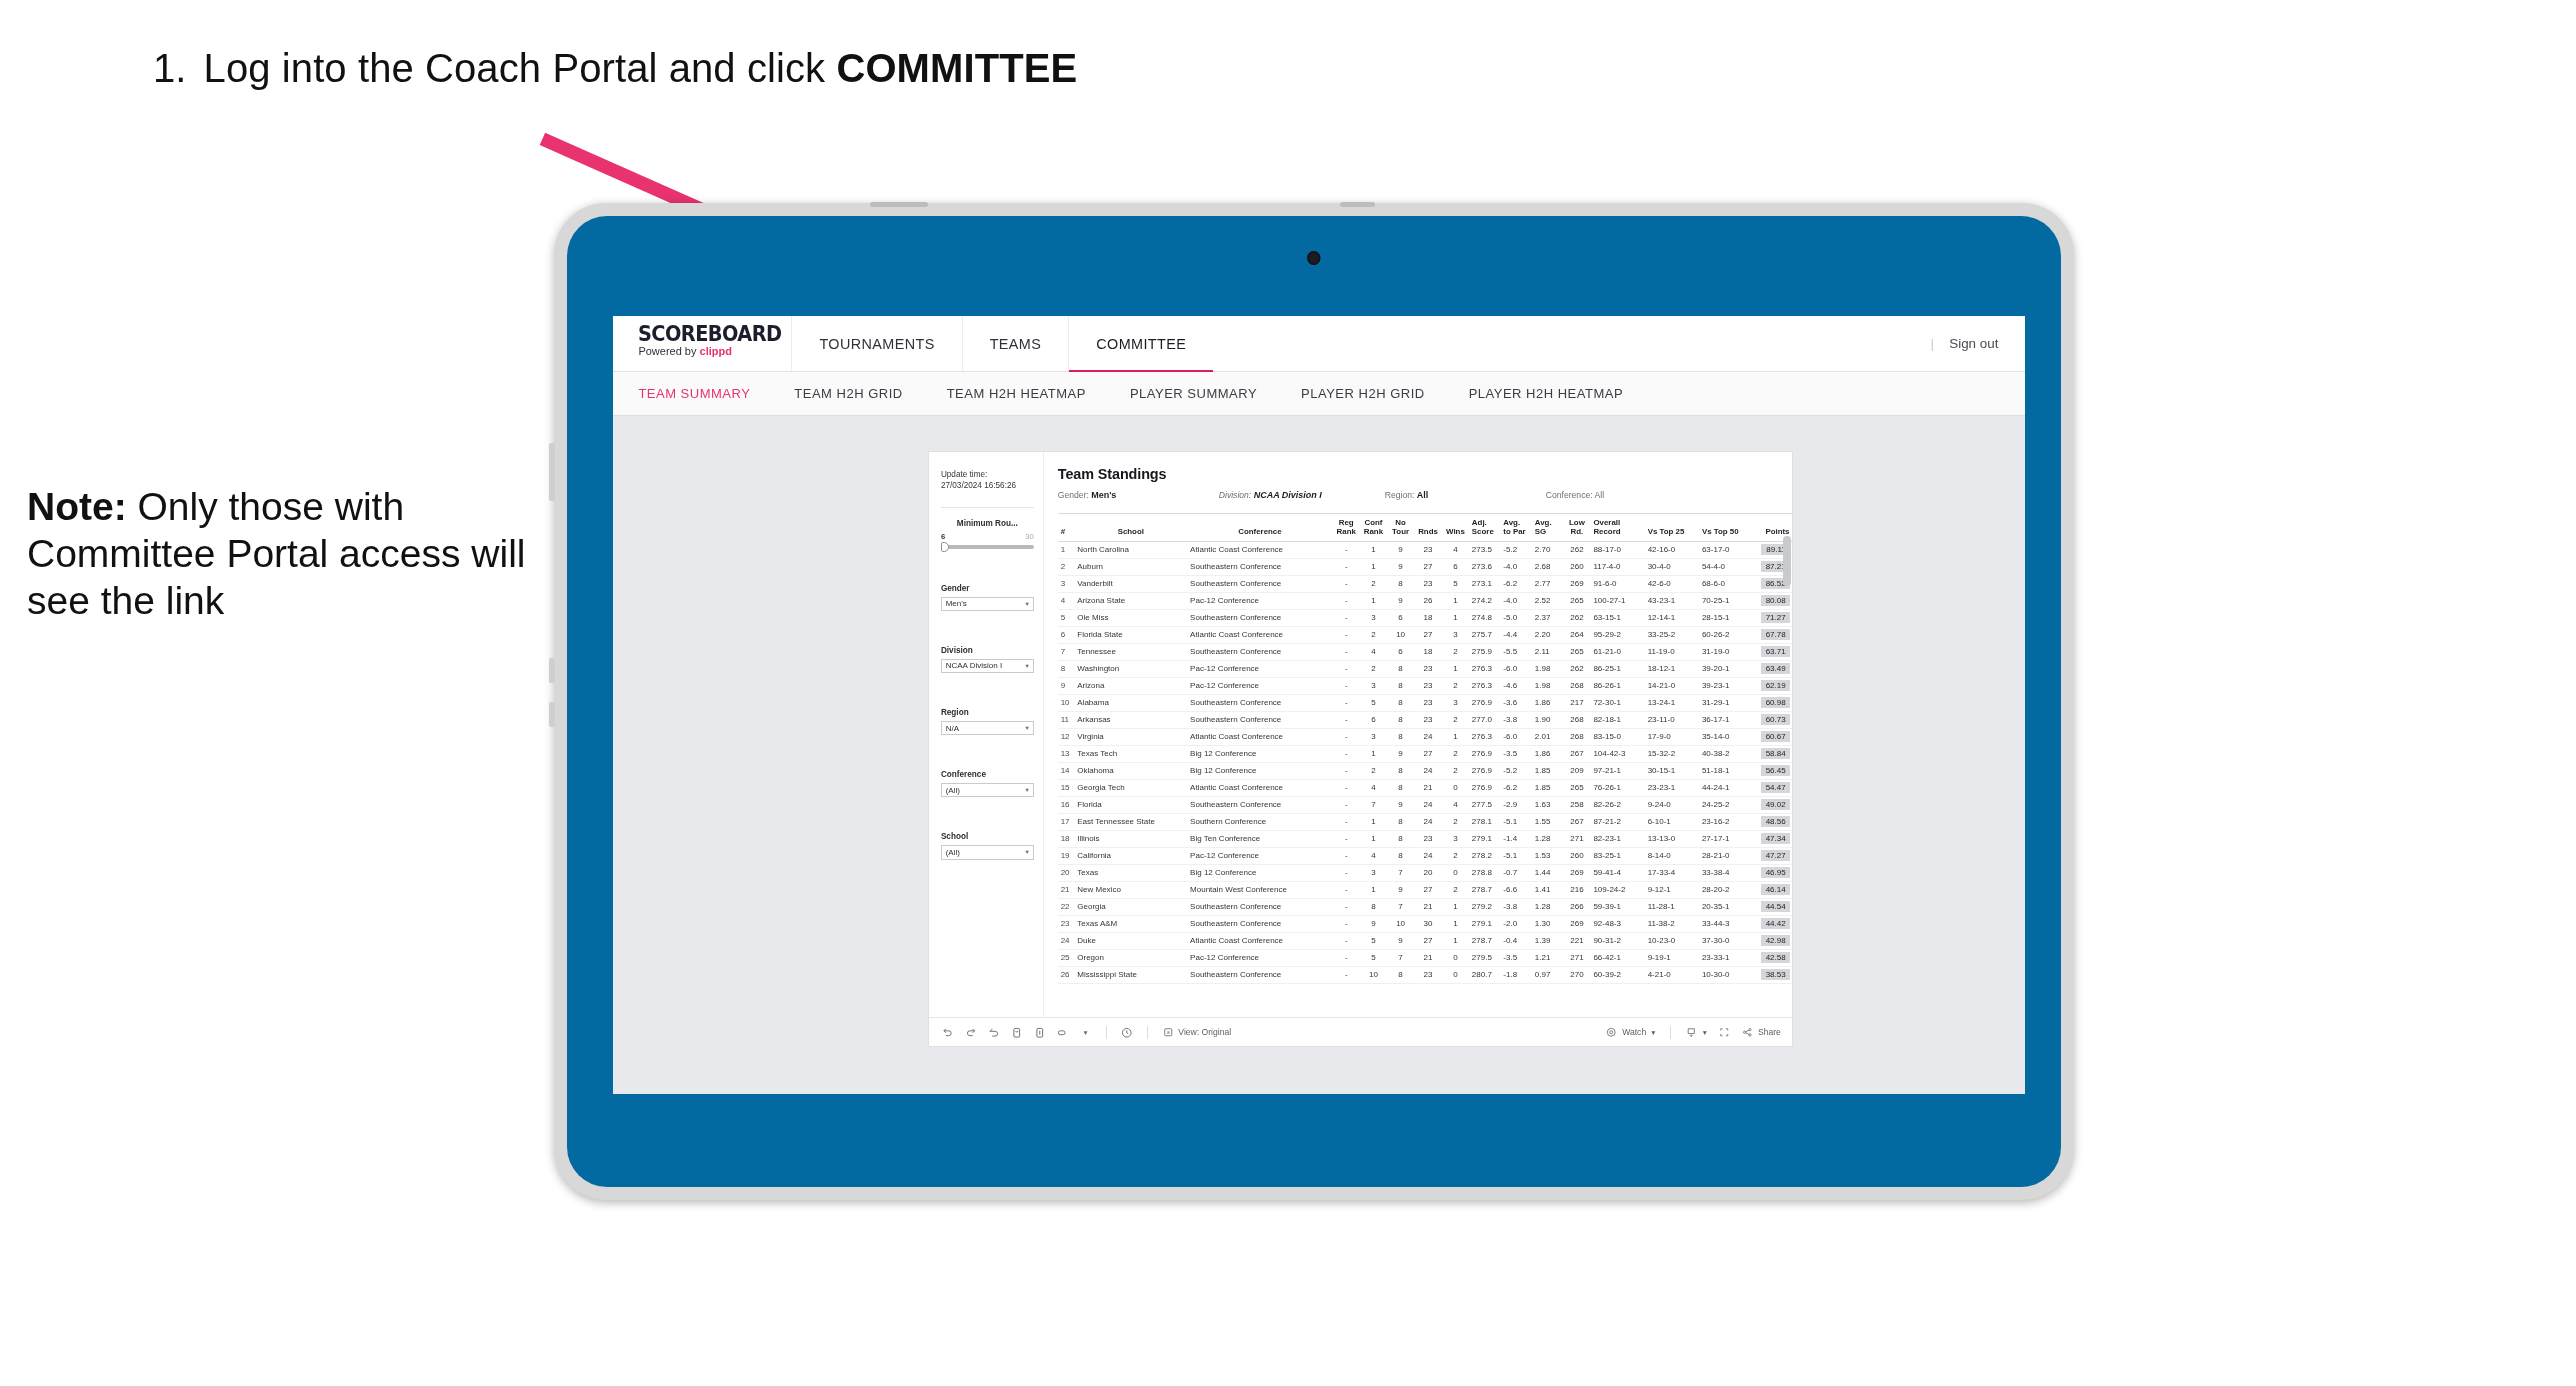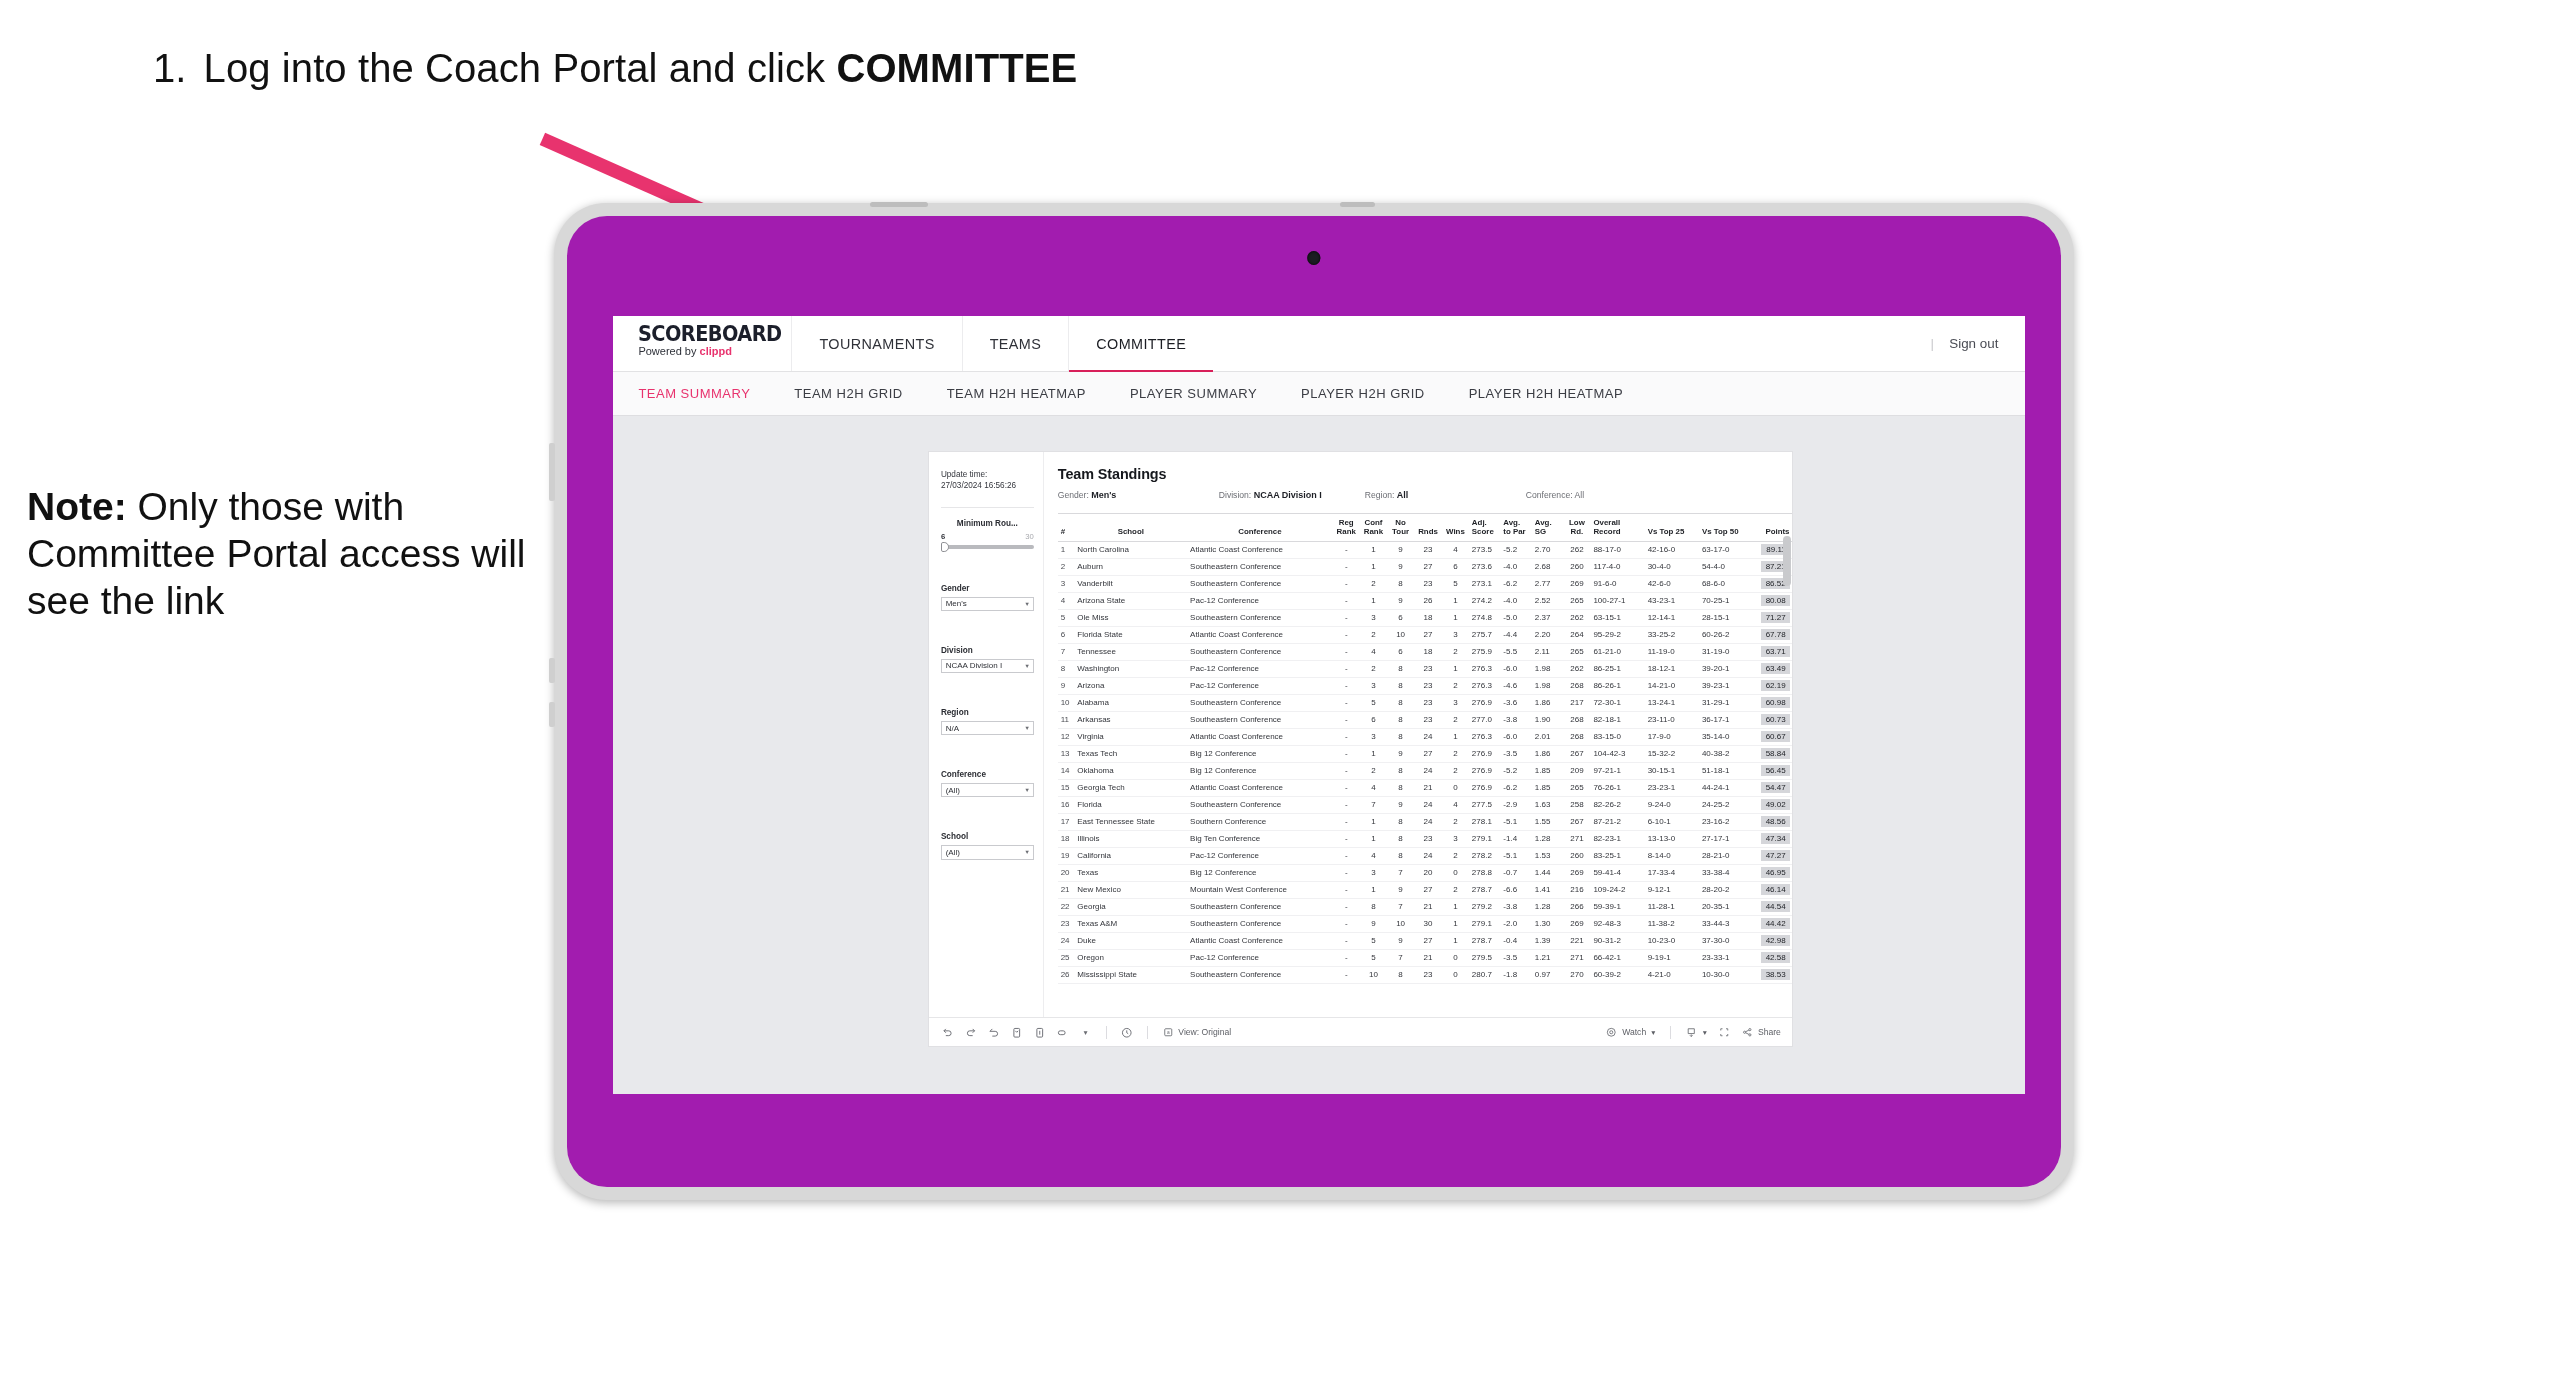--- a/index.html
+++ b/index.html
@@ -34,21 +34,21 @@
   
   .tablet {
     position: absolute; left: 554px; top: 203px;
     width: 1520px; height: 997px;
     background: #d8d8d8;
     border-radius: 52px;
     box-shadow: 0 2.9px 9.6px rgba(0,0,0,.28);
   }
   .tablet-inner {
     position: absolute; left: 13.4px; top: 13.4px; right: 13.4px; bottom: 13.4px;
-    background: #a21caf; border-radius: 40px;
+    background: #0369a1; border-radius: 40px;
   }
   .tablet-screen {
     position: absolute; left: 46px; top: 100px;
     width: 1412px; height: 778px;
     background: #e8e9ec; overflow: hidden;
   }
   .cam {
     position: absolute; left: 50%; top: 35px; transform: translateX(-50%);
     width: 13.4px; height: 13.4px; border-radius: 50%;
     background: #1b1d22; box-shadow: inset 0 0 2.9px #000;
@@ -155,21 +155,21 @@
 
   
   .tablewrap { flex: 1; min-width: 0; padding: 13.4px 0 0 13.4px; position: relative; }
   .viztitle { font-size: 14.4px; font-weight: 600; color: #16181d; letter-spacing: -0.1px; }
   .vizmeta {
     display: flex; margin-top: 8px; font-size: 8.6px; color: #6c6e74;
     padding-bottom: 13.4px;
   }
   .vizmeta > div { white-space: nowrap; }
   .vizmeta b { color: #1d1f25; font-weight: 700; font-size: 9px; }
-  .m1 { width: 161px; } .m2 { width: 146px; } .m3 { width: 161px; }
+  .m1 { width: 161px; } .m2 { width: 166px; font-style: italic; } .m3 { width: 161px; }
 
   table.standings {
     width: 100%; border-collapse: collapse;
     font-size: 8px; color: #33353b;
   }
   table.standings thead th {
     font-weight: 700; color: #1e2025; font-size: 7.9px;
     vertical-align: bottom; padding: 3.8px 2.9px 4.8px 2.9px;
     border-top: 1px solid #d9d9dc; border-bottom: 1px solid #d9d9dc;
     background: #fff; line-height: 1.15;

